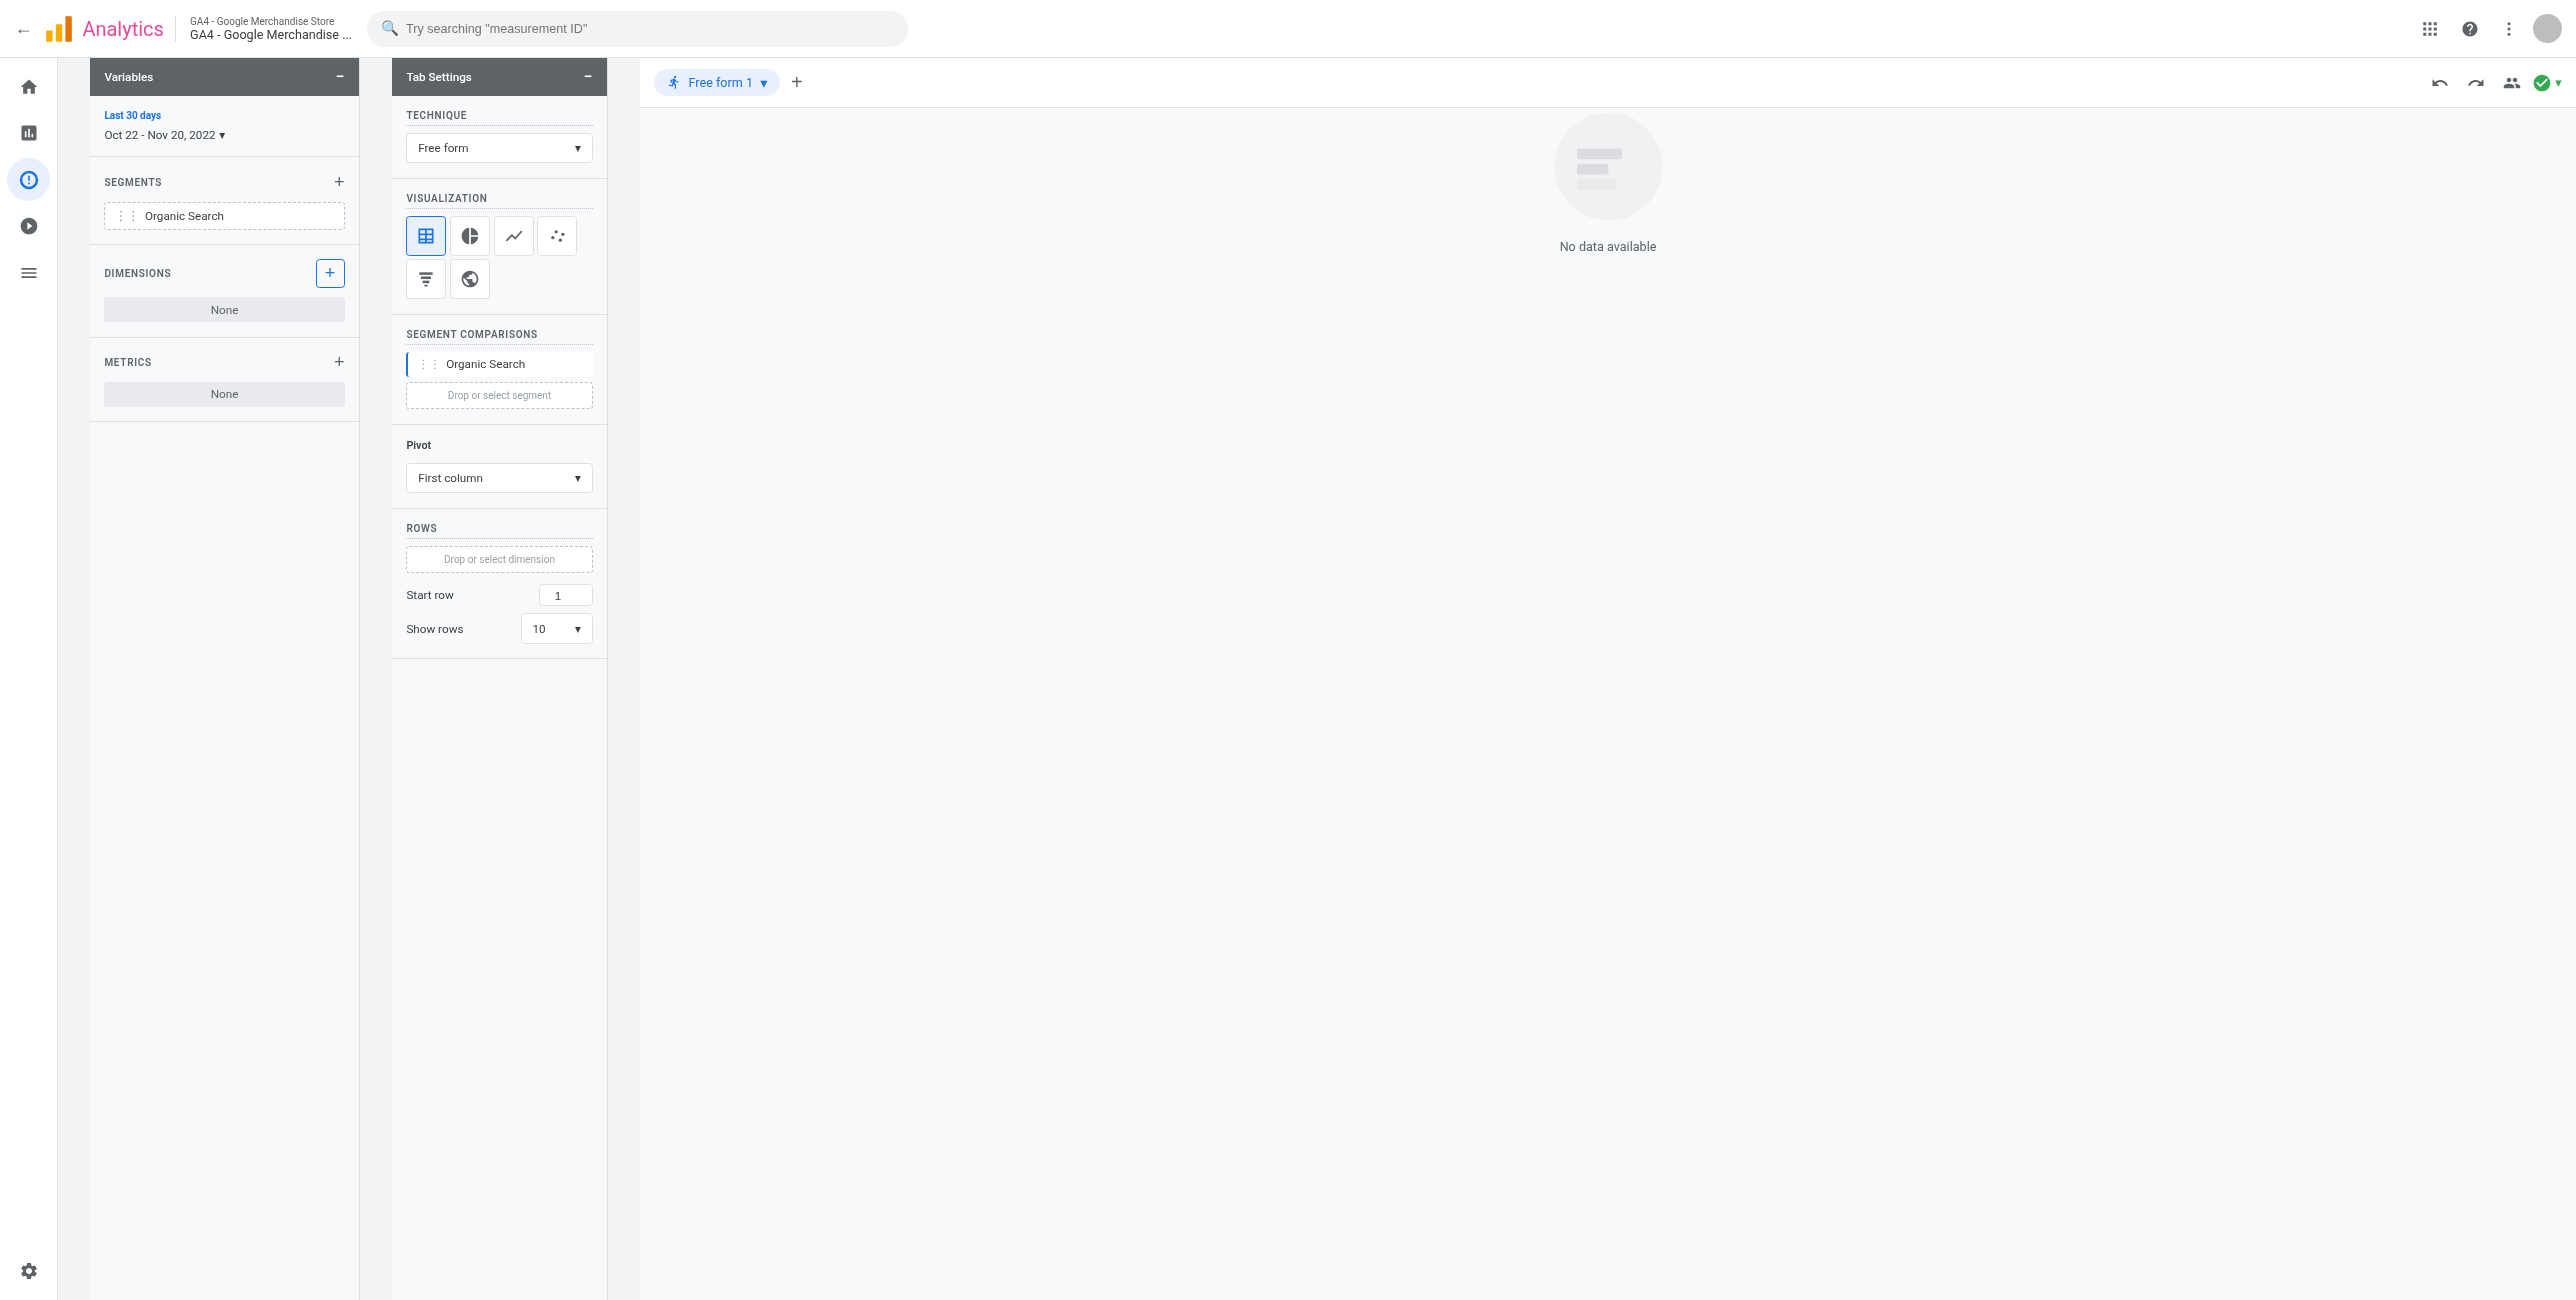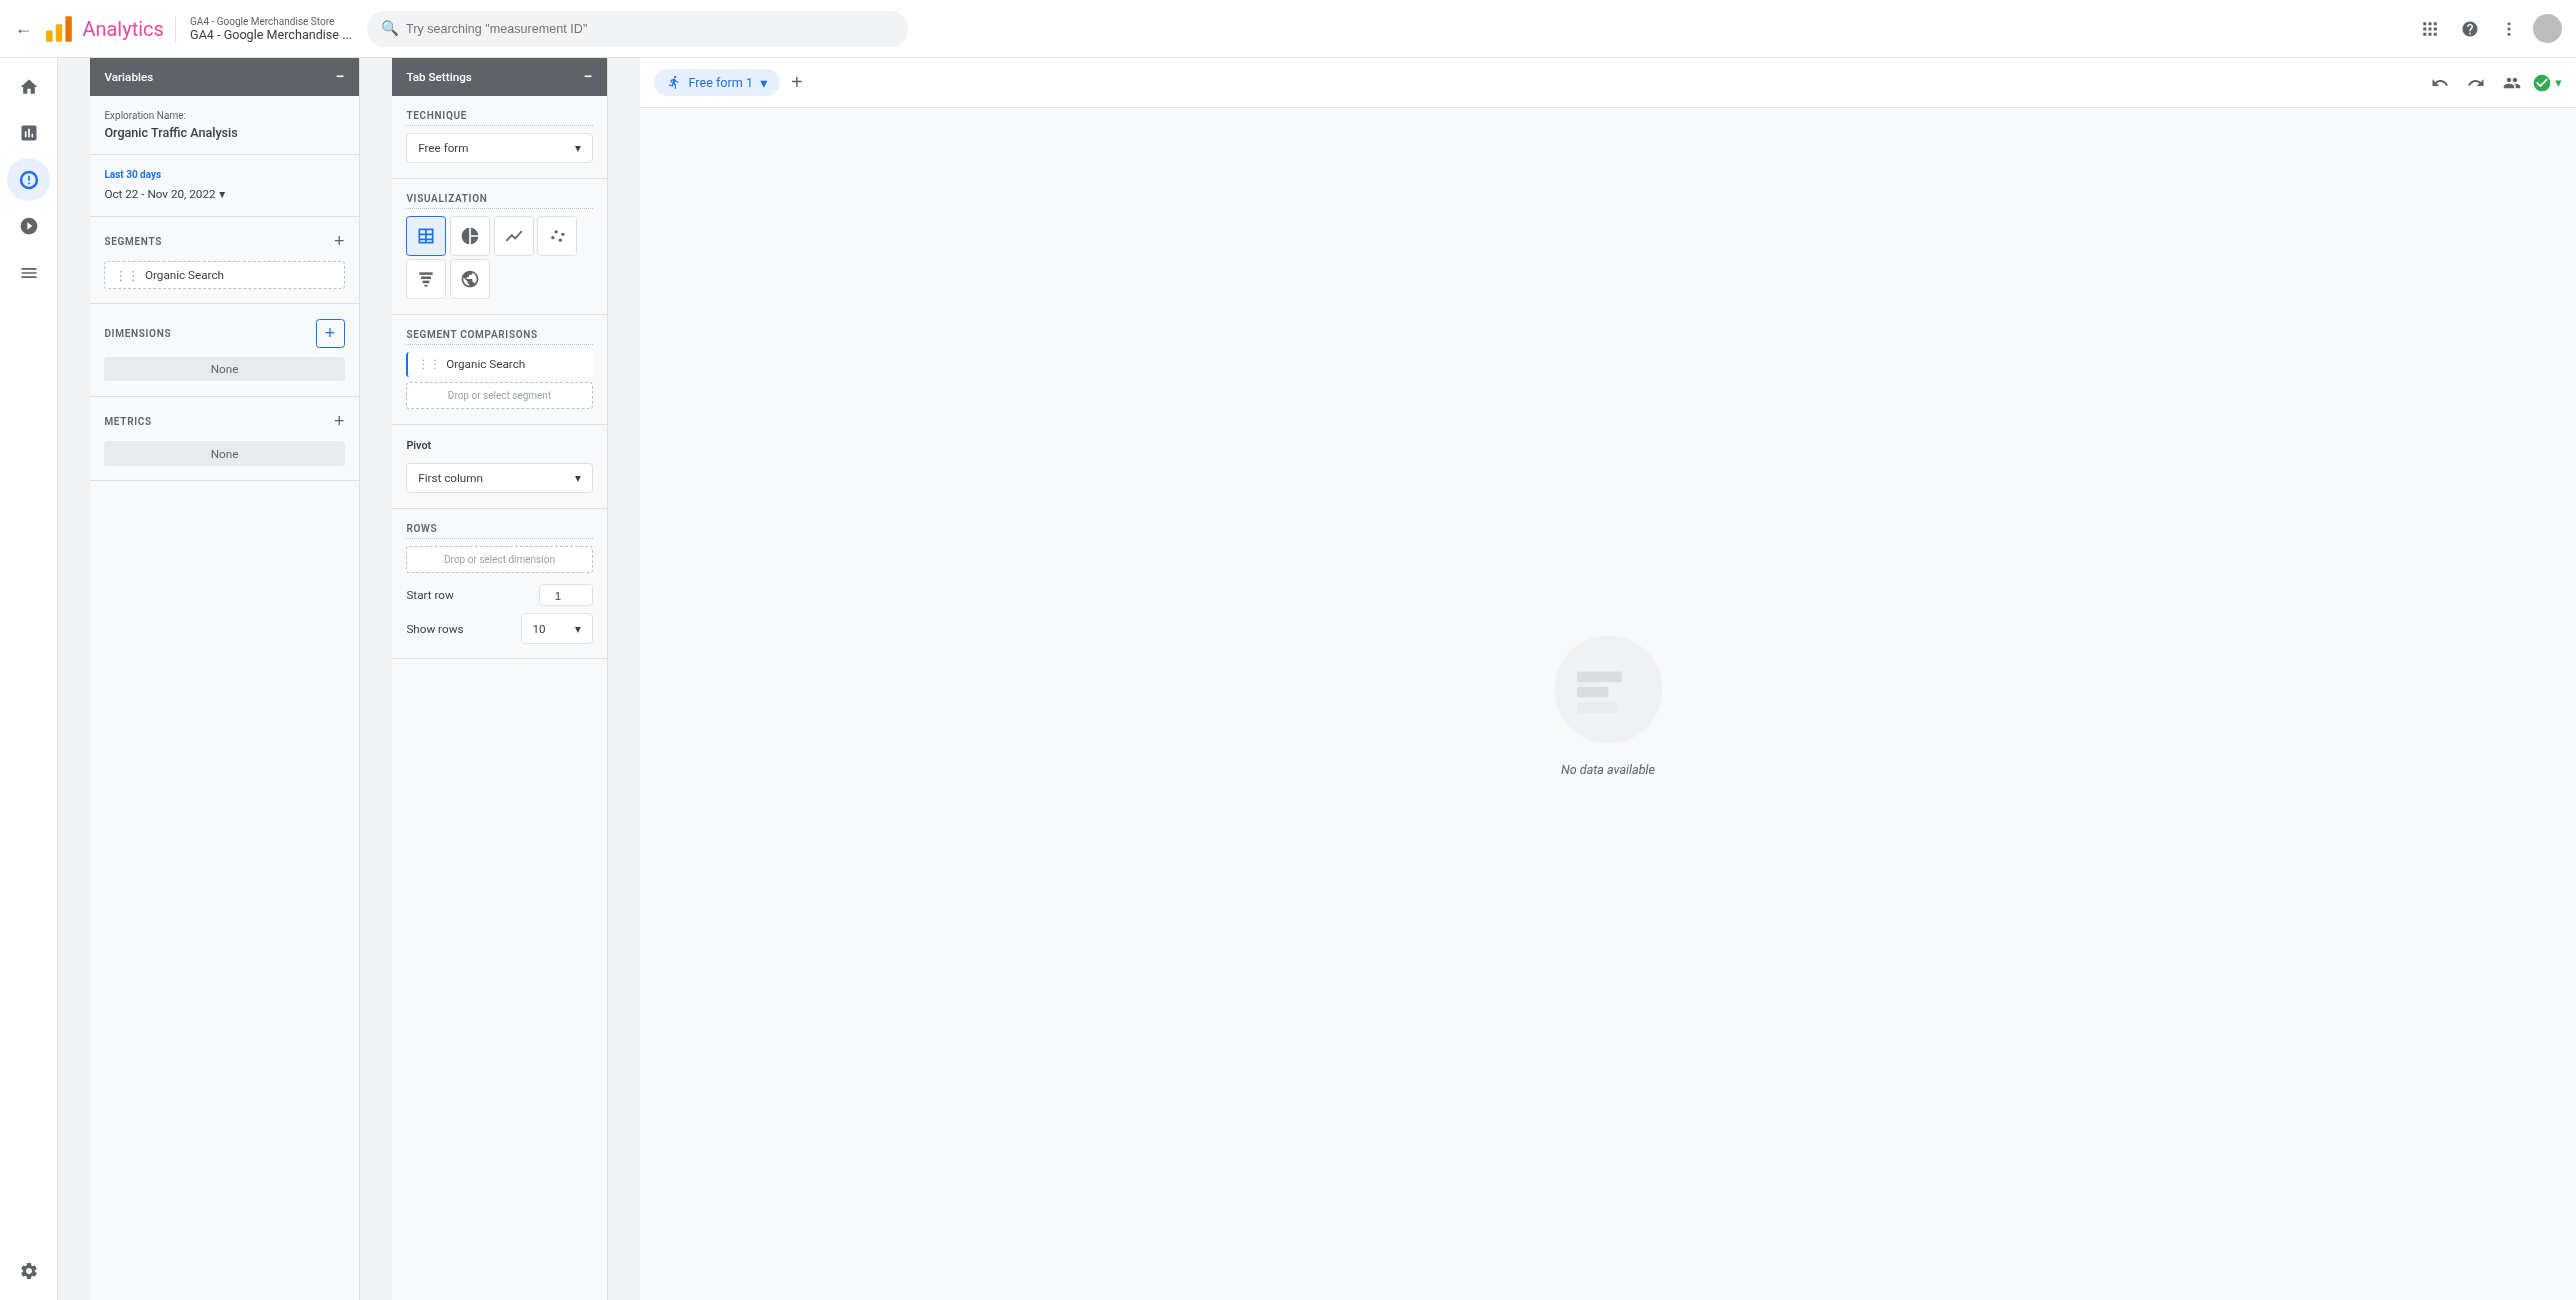--- a/index.html
+++ b/index.html
@@ -122,21 +122,21 @@
     .toolbar-spacer { flex: 1; }
     .toolbar-actions { display: flex; align-items: center; gap: 3.6px; }
     .toolbar-action-btn {
       background: none; border: none; cursor: pointer; color: #5f6368; font-size: 18px;
       padding: 7.2px; border-radius: 50%; display: flex; align-items: center;
     }
     .save-status { display: flex; align-items: center; gap: 3.6px; color: #34a853; font-size: 12.6px; cursor: pointer; }
 
     
     .empty-state {
-      flex: 1; display: flex; align-items: center; justify-content: center; flex-direction: column; gap: 14.4px; font-style: italic;
+      flex: 1; display: flex; align-items: center; flex-direction: column; gap: 14.4px;
     }
     .empty-text { font-size: 12.6px; color: #5f6368; }
 
     
     .no-data-svg { opacity: 0.5; }
 
     
     ::-webkit-scrollbar { width: 7.2px; height: 7.2px; }
     ::-webkit-scrollbar-track { background: transparent; }
     ::-webkit-scrollbar-thumb { background: #dadce0; border-radius: 3.6px; }
@@ -232,24 +232,20 @@
       </svg>
     </button>
   </div>
 
   <div class="variables-panel">
     <div class="panel-header">
       <span>Variables</span>
       <span class="panel-header-icon">−</span>
     </div>
 
-    <div class="panel-section">
-      <div class="exploration-name-label">Exploration Name:</div>
-      <div class="exploration-name-value">Organic Traffic Analysis</div>
-    </div>
 
     <div class="panel-section">
       <div class="date-range-label">Last 30 days</div>
       <div class="date-range-value">
         <span>Oct 22 - Nov 20, 2022</span>
         <span>▾</span>
       </div>
     </div>
 
     <div class="panel-section">

